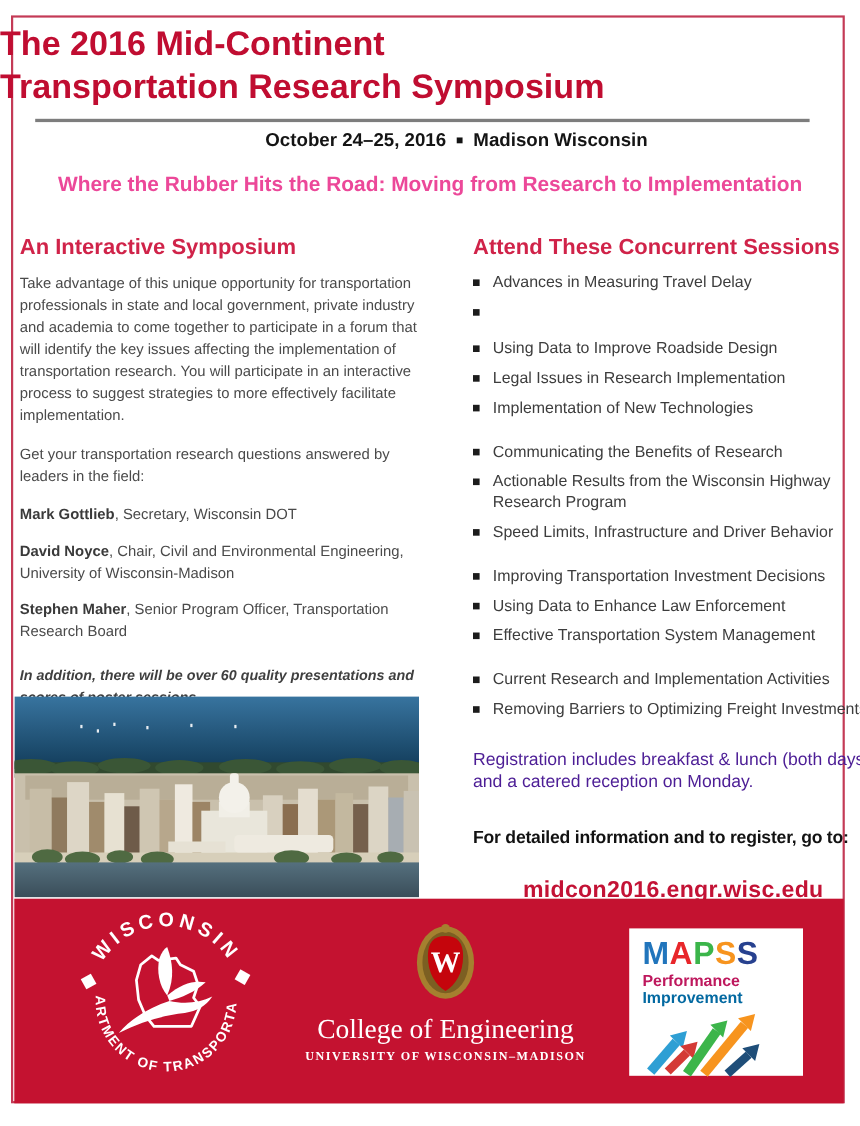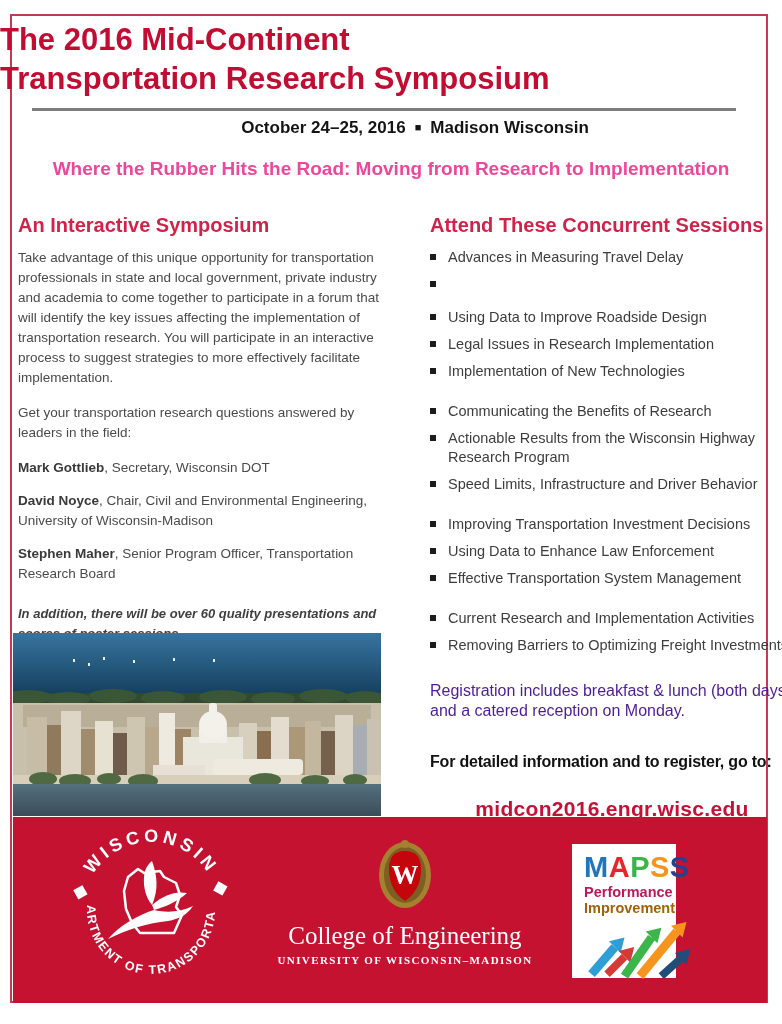--- a/index.html
+++ b/index.html
@@ -40,21 +40,21 @@
   
   .photo{position:absolute;left:13px;top:633px;width:368px;height:183px;overflow:hidden;}
 
   
   .band{position:absolute;left:13px;top:817px;width:754px;height:186px;background:#c41230;}
   .wisdot{position:absolute;left:55px;top:10px;width:166px;height:166px;}
   .uw{position:absolute;left:258px;top:22px;width:268px;text-align:center;color:#fff;}
   .uw-college{font-family:"Liberation Serif",serif;font-size:25px;margin-top:7px;white-space:nowrap;}
   .uw-univ{font-family:"Liberation Serif",serif;font-size:11px;font-weight:bold;
            letter-spacing:1.4px;margin-top:4px;white-space:nowrap;}
-  .mapss{position:absolute;left:559px;top:27px;width:104px;height:134px;background:#ffffff;
+  .mapss{position:absolute;left:559px;top:27px;width:158px;height:134px;background:#ffffff;
          box-sizing:border-box;padding:9px 0 0 12px;}
   .mapss-word{font-size:29px;font-weight:bold;letter-spacing:0.5px;line-height:29px;}
   .mapss-l1{font-size:14.5px;font-weight:bold;line-height:16px;margin-top:2px;}
   .mapss-l2{font-size:14.5px;font-weight:bold;line-height:16px;}
   .mapss-arrows{margin:2px 0 0 -4px;}
 </style>
 </head>
 <body>
 
 <div class="page">
@@ -261,21 +261,21 @@
       </svg>
       <div class="uw-college">College of Engineering</div>
       <div class="uw-univ">UNIVERSITY OF WISCONSIN–MADISON</div>
     </div>
 
     <div class="mapss">
       <div class="mapss-word">
         <span style="color: rgb(33, 117, 188);">M</span><span style="color: rgb(232, 38, 42);">A</span><span style="color: rgb(59, 181, 74);">P</span><span style="color: rgb(247, 148, 30);">S</span><span style="color: rgb(39, 65, 143);">S</span>
       </div>
       <div class="mapss-l1" style="color: #be185d;">Performance</div>
-      <div class="mapss-l2" style="color: #a16207;">Improvement</div>
+      <div class="mapss-l2" style="color: #0369a1;">Improvement</div>
       <svg class="mapss-arrows" width="118" height="62" viewBox="0 0 118 64" xmlns="http://www.w3.org/2000/svg">
         <g stroke-linecap="butt">
           <line x1="10" y1="58" x2="34" y2="30" stroke="#2e9fd4" stroke-width="9"></line>
           <polygon points="44,20 40,36 28,24" fill="#2e9fd4"></polygon>
           <line x1="26" y1="58" x2="44" y2="40" stroke="#d43a36" stroke-width="8"></line>
           <polygon points="54,30 50,46 38,34" fill="#d43a36"></polygon>
           <line x1="44" y1="60" x2="72" y2="20" stroke="#3cb54a" stroke-width="9"></line>
           <polygon points="82,10 78,26 66,14" fill="#3cb54a"></polygon>
           <line x1="60" y1="60" x2="98" y2="14" stroke="#f7941e" stroke-width="9"></line>
           <polygon points="108,4 104,20 92,8" fill="#f7941e"></polygon>

